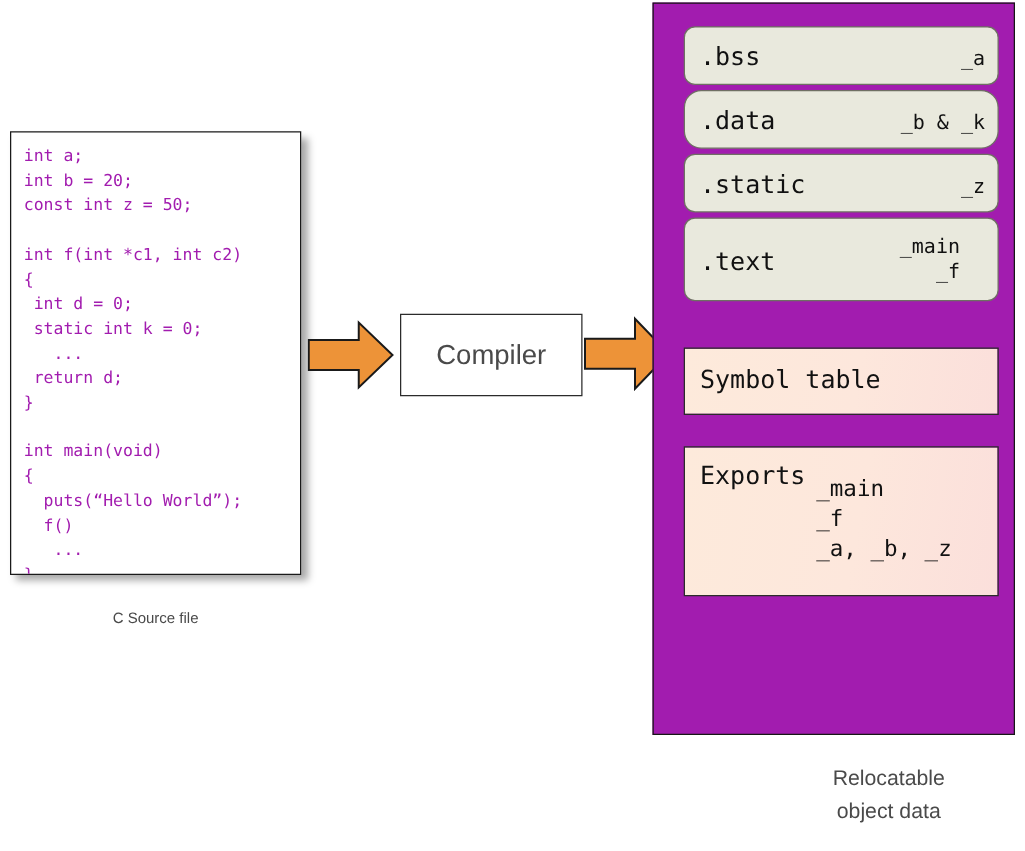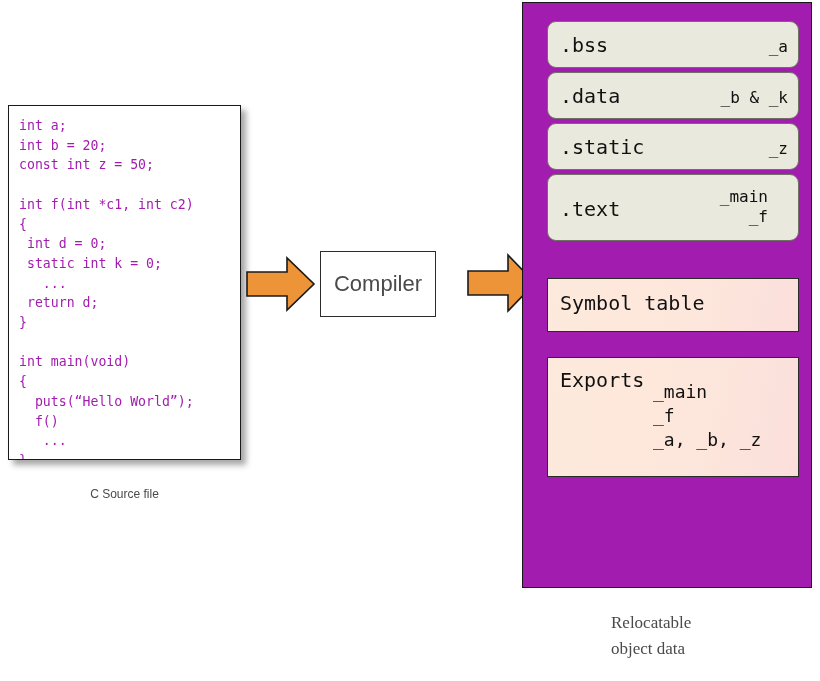--- a/index.html
+++ b/index.html
@@ -54,21 +54,21 @@
     position: absolute;
   }
   #arrow-in  { left: 246px; top: 256px; }
   #arrow-out { left: 467px; top: 252px; }
 
   
   #compiler-box {
     position: absolute;
     left: 320px;
     top: 251px;
-    width: 116px;
+    width: 146px;
     height: 66px;
     background: #ffffff;
     border: 1.3px solid #2b2b2b;
     box-sizing: border-box;
     display: flex;
     align-items: center;
     justify-content: center;
   }
   #compiler-label {
     font-size: 22px;
@@ -127,37 +127,38 @@
     position: absolute;
     left: 105px;
     text-align: left;
     font-size: 18px;
     line-height: 24px;
     white-space: pre;
   }
 
   
   #sec-bss     { top: 18px;  height: 47px; }
-  #sec-data    { top: 69px;  height: 47px; }
+  #sec-data    { top: 69px;  height: 47px; border-radius: 14px; }
   #sec-rodata  { top: 120px; height: 47px; }
   #sec-text    { top: 171px; height: 67px; }
   #sec-symtab  { top: 251px; height: 54px; margin-top: 24px; }
   #sec-debug   { top: 311px; height: 54px; }
   #sec-exports { top: 354px; height: 120px; }
   #sec-imports { top: 491px; height: 69px; }
 
   #objfile-caption {
     position: absolute;
     left: 611px;
     top: 610px;
     width: 200px;
     font-size: 17px;
     line-height: 26px;
     color: #4a4a4a;
-    font-family: Liberation Serif, serif;
+    font-family: Liberation Sans, sans-serif;
+    text-align: center;
   }
 </style>
 </head>
 <body>
 
 <div id="source-box">
   <pre id="source-code">int a;
 int b = 20;
 const int z = 50;
 

